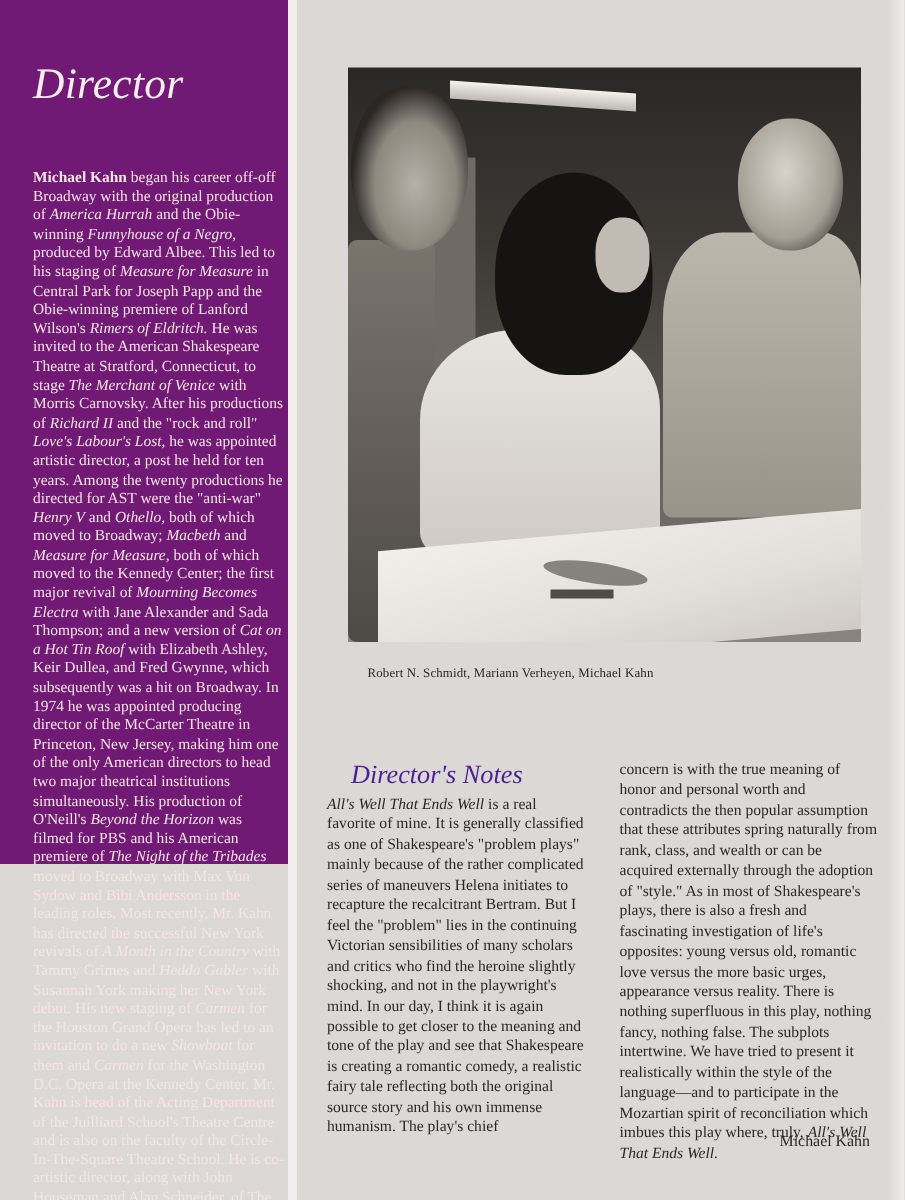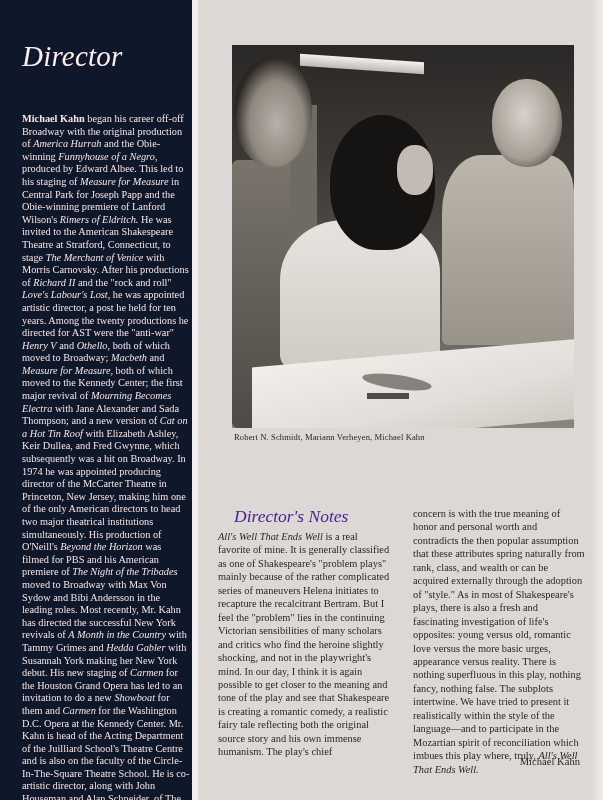--- a/index.html
+++ b/index.html
@@ -2,22 +2,22 @@
 <html><head>
 <meta charset="utf-8">
 <style>
   html, body { margin: 0; padding: 0; }
   body {
     width: 603px; height: 800px; overflow: hidden; position: relative;
     background: #dbd8d5;
     font-family: "Liberation Serif", "DejaVu Serif", serif;
   }
   .sidebar {
-    position: absolute; left: 0; top: 0; width: 192px; height: 800px;
-    background: #0f172a;
+    position: absolute; left: 0; top: 0; width: 192px; height: 576px;
+    background: #701a75;
     color: #f6e7e6;
   }
   .sidebar-gap {
     position: absolute; left: 192px; top: 0; width: 6px; height: 800px;
     background: #f1efee;
   }
   .sidebar h1 {
     position: absolute; left: 22px; top: 40px; margin: 0;
     font-style: italic; font-weight: normal; font-size: 29px; letter-spacing: 0.2px;
     color: #fbeeee;
@@ -56,21 +56,21 @@
   .photo .p3-body { left: 210px; top: 110px; width: 132px; height: 190px; background: linear-gradient(180deg,#bdb6ad,#9a938a); border-radius: 30% 20% 6px 6px; }
   .photo .papers {
     position: absolute; left: 20px; top: 308px; width: 330px; height: 80px;
     background: linear-gradient(170deg, #f2efeb 0%, #e2ded9 60%, #cfcac4 100%);
     transform: skewY(-5deg);
   }
   .photo .sketch1 { position:absolute; left: 130px; top: 330px; width: 70px; height: 14px; background:#5d5852; border-radius: 50%; opacity:.7; transform: rotate(8deg); }
   .photo .sketch2 { position:absolute; left: 135px; top: 348px; width: 42px; height: 6px; background:#2a2624; opacity:.8; }
 
   .caption {
-    position: absolute; left: 234px; top: 432px; margin: 0;
+    position: absolute; left: 234px; top: 432px; margin: 11px;
     font-size: 8.6px; color: #2a2624; letter-spacing: 0.1px;
   }
 
   .notes-title {
     position: absolute; left: 234px; top: 506px; margin: 0;
     font-style: italic; font-weight: normal; font-size: 17.5px; color: #4c1d95;
   }
   .col {
     position: absolute; margin: 0;
     font-size: 10.4px; line-height: 13.45px; color: #2b2724;

